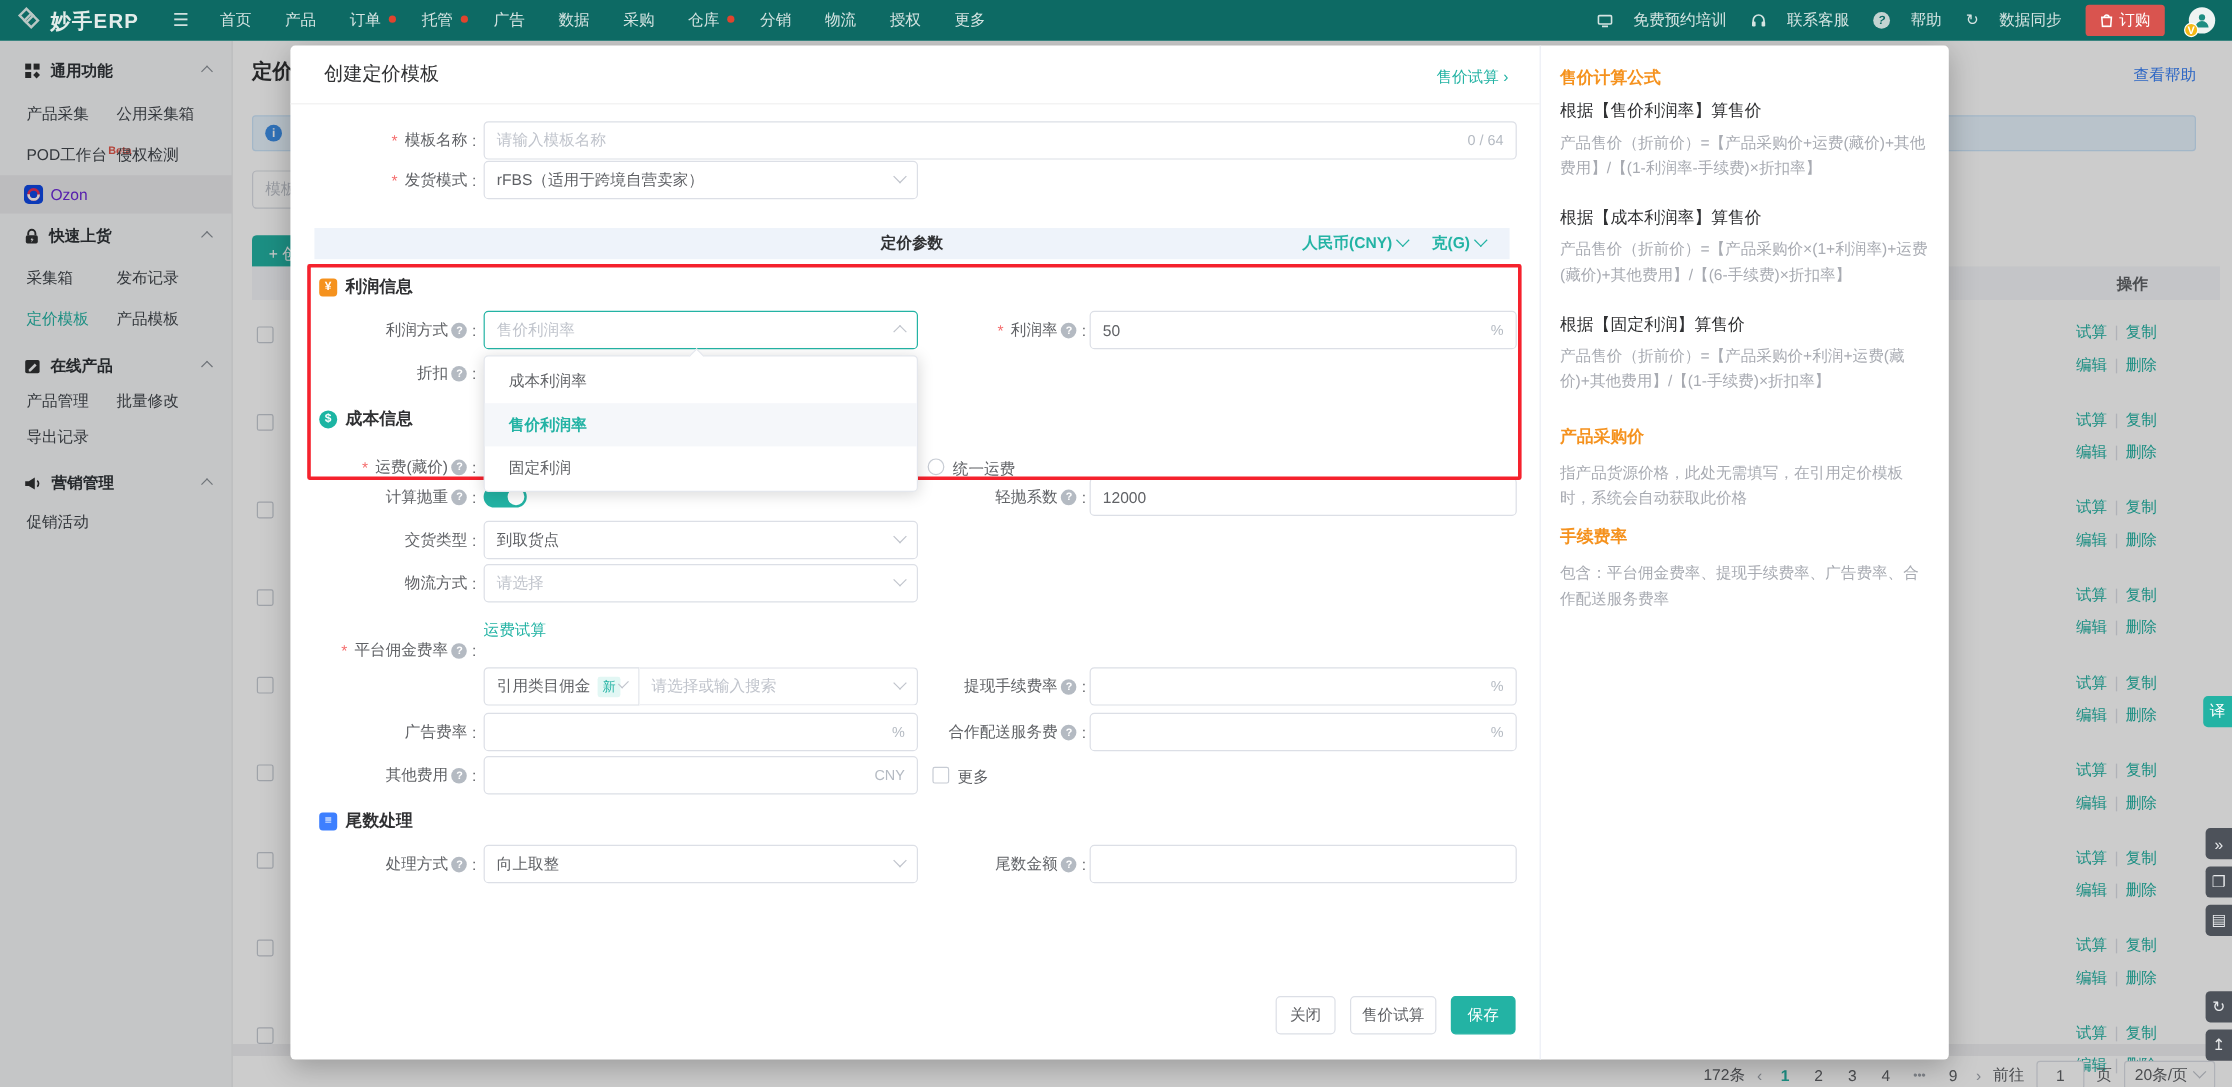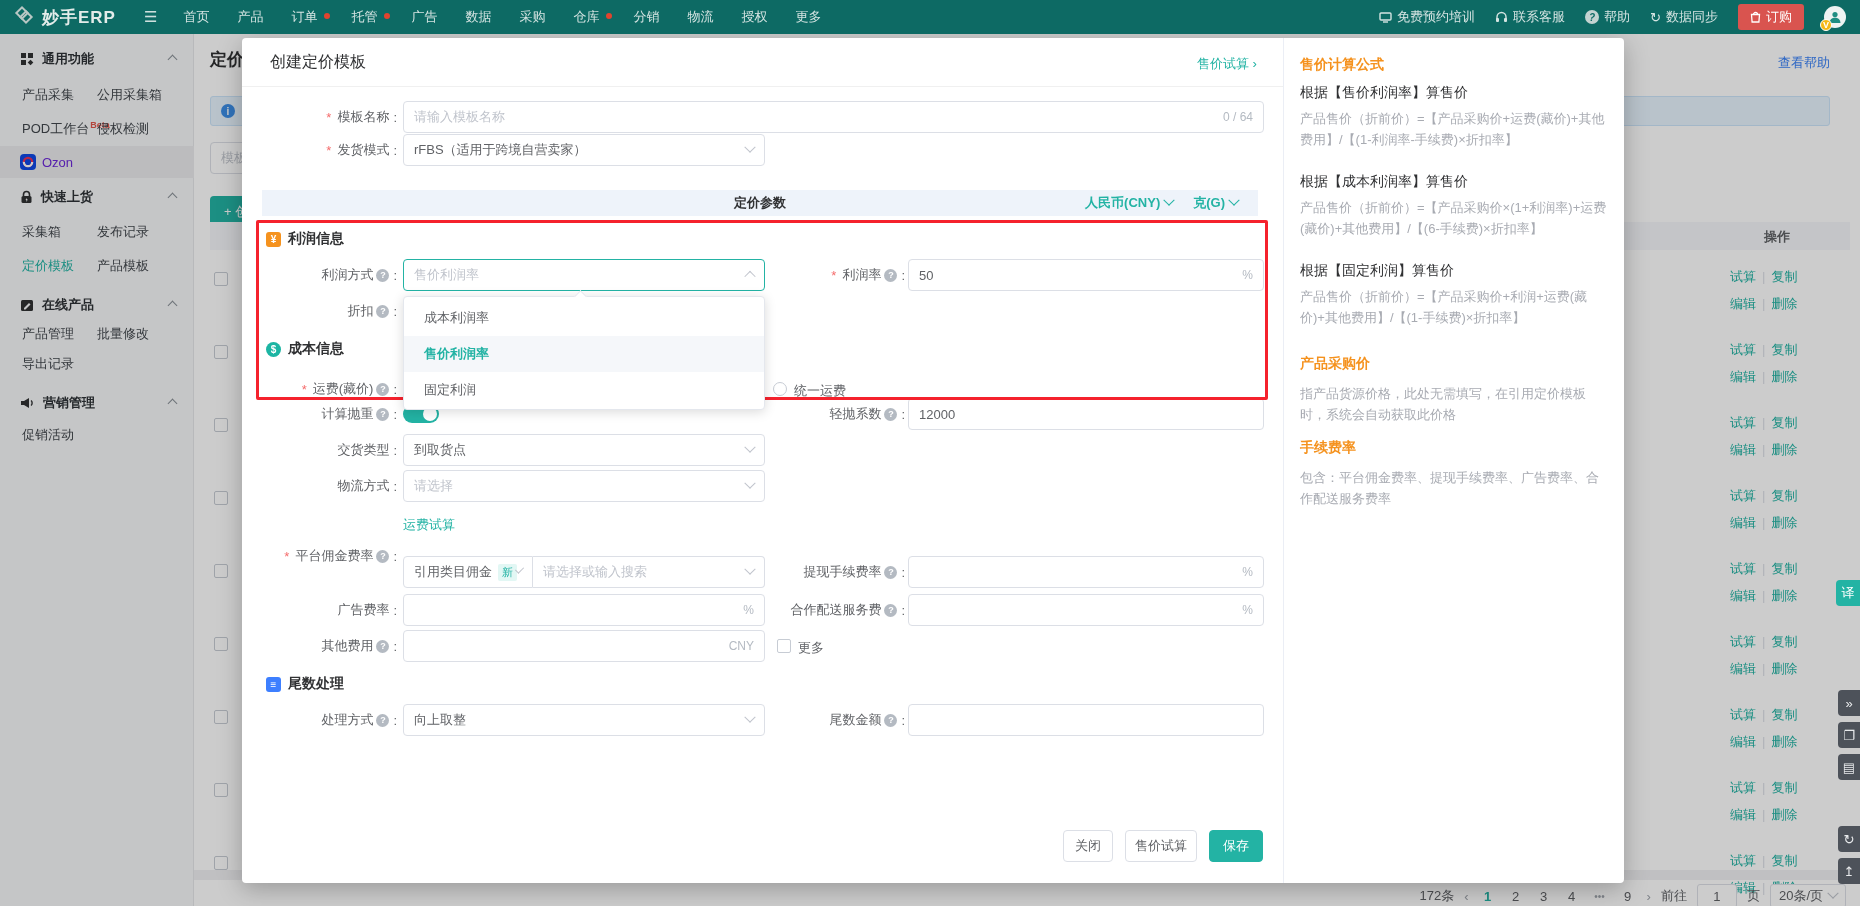--- a/index.html
+++ b/index.html
@@ -9,21 +9,21 @@
 
   
   .navbar { position:absolute; left:0; top:0; width:1860px; height:34px; background:#0d6a64; display:flex; align-items:center; z-index:30; }
   .brand { display:flex; align-items:center; gap:8px; padding-left:14px; }
   .brand-name { color:#e3ecea; font-size:17px; font-weight:bold; letter-spacing:1px; }
   .nav-burger { color:#cfe0de; font-size:15px; margin-left:28px; cursor:pointer; }
   .nav-menu { display:flex; align-items:center; gap:28px; margin-left:26px; }
   .nav-item { position:relative; color:#d5e4e2; font-size:13px; cursor:pointer; white-space:nowrap; }
   .nav-item .dot { position:absolute; right:-7px; top:-4px; width:6px; height:6px; border-radius:50%; background:#e0442e; }
   .nav-right { margin-left:auto; display:flex; align-items:center; gap:20px; padding-right:14px; }
-  .nav-right .nr { display:flex; align-items:center; gap:5px; color:#d5e4e2; font-size:13px; cursor:pointer; white-space:nowrap; }
+  .nav-right .nr { display:flex; align-items:center; gap:17px; color:#d5e4e2; font-size:13px; cursor:pointer; white-space:nowrap; }
   .q-badge { width:14px; height:14px; border-radius:50%; background:#c3d3d1; color:#0d6a64; font-size:10px; font-weight:bold; display:inline-flex; align-items:center; justify-content:center; }
   .order-btn { display:flex; align-items:center; gap:5px; background:#d9544f; color:#fff; font-size:13px; padding:4px 12px; border-radius:3px; cursor:pointer; }
   .avatar { position:relative; width:22px; height:22px; border-radius:50%; background:#eef3f2; display:flex; align-items:center; justify-content:center; }
   .avatar svg { display:block; }
   .v-badge { position:absolute; left:-4px; bottom:-3px; width:12px; height:12px; border-radius:50%; background:#f5b916; color:#fff; font-size:9px; font-weight:bold; display:flex; align-items:center; justify-content:center; border:1px solid #fff; }
 
   
   .sidebar { position:absolute; left:0; top:34px; width:194px; height:872px; background:#f7f8f9; border-right:1px solid #e7e8ea; z-index:1; }
   .side-head { position:absolute; left:0; width:194px; height:30px; display:flex; align-items:center; gap:8px; padding-left:20px; color:#2f3337; font-size:13px; font-weight:bold; }
   .side-head .chev { position:absolute; right:18px; top:12px; width:7px; height:7px; border-left:1.5px solid #8a9097; border-top:1.5px solid #8a9097; transform:rotate(45deg); }
@@ -424,21 +424,21 @@
     <div class="lbl" style="left:30px; top:432px; width:125px">
         <span>物流方式</span>
       </div>
     <div class="ctl" style="left:161px; top:432px; width:362px">
         <span class="ph">请选择</span>
         <i class="chev-d"></i>
       </div>
 
     <span class="t-link" style="left:161px; top:478px">运费试算</span>
 
-    <div class="lbl req" style="left:30px; top:502px; width:125px">
+    <div class="lbl req" style="left:30px; top:488px; width:125px">
         <span>平台佣金费率</span>
         <i class="qi">?</i>
       </div>
     <div class="ctl" style="left:161px; top:518px; width:130px; border-radius:4px 0 0 4px">
       <span style="white-space:nowrap">引用类目佣金</span>
       <span class="badge-new">新</span>
       <i class="chev-d"></i>
     </div>
     <div class="ctl" style="left:291px; top:518px; width:232px; border-radius:0 4px 4px 0; border-left:none">
       <span class="ph">请选择或输入搜索</span>

